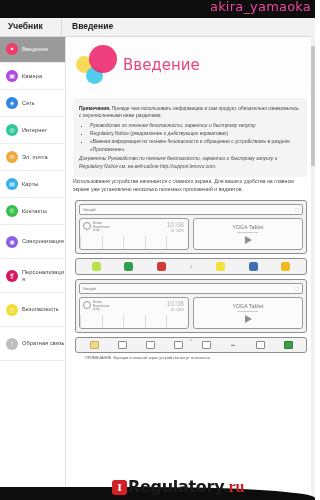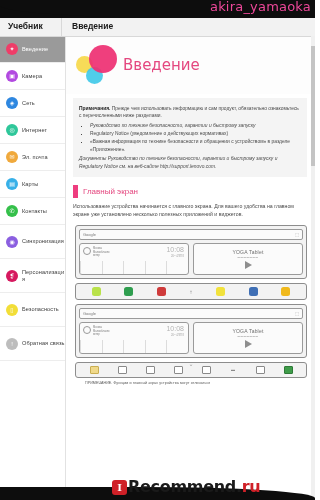--- a/index.html
+++ b/index.html
@@ -165,21 +165,21 @@
     width:15px;height:15px;border-radius:3px;background:#cf2027;
     display:flex;align-items:center;justify-content:center;
     color:#fff;font-size:10px;font-weight:bold;
     font-family:"DejaVu Serif",serif;
   }
   .wm-txt{
     position:absolute;left:128px;bottom:4px;
     font-size:16px;font-weight:bold;color:#1a1a1a;letter-spacing:-.3px;
     font-family:"DejaVu Sans",sans-serif;
   }
-  .wm-ru{color:#cf2027;}
+  .wm-ru{color:#cf2027;font-family:Liberation Serif, serif;}
   .scroll{
     position:absolute;right:0;top:36px;width:4px;height:464px;
     background:#f0f0f0;z-index:30;
   }
   .scroll-thumb{
     position:absolute;right:0;top:10px;width:4px;height:120px;background:#c4c4c4;
   }
 </style>
 </head>
 <body>
@@ -257,24 +257,20 @@
       <b>Примечания.</b><span> Прежде чем использовать информацию и сам продукт, обязательно ознакомьтесь с перечисленными ниже разделами.</span>
     </p>
     <ul>
       <li class="it">Руководство по технике безопасности, гарантии и быстрому запуску</li>
       <li>Regulatory Notice (уведомление о действующих нормативах)</li>
       <li>«Важная информация по технике безопасности и обращении с устройством» в разделе «Приложение».</li>
     </ul>
     <p class="it">Документы Руководство по технике безопасности, гарантии и быстрому запуску и Regulatory Notice см. на веб-сайте http://support.lenovo.com.</p>
   </div>
 
-  <div class="sec-head">
-    <div class="sec-bar"></div>
-    <div class="sec-title">Главный экран</div>
-  </div>
 
   <div class="body-txt">Использование устройства начинается с главного экрана. Для вашего удобства на главном экране уже установлено несколько полезных приложений и виджетов.</div>
 
   <div class="shots">
 
     <div class="device">
       <div class="dsearch">
         <span>Google</span>
         <span>⬚</span>
       </div>
@@ -365,14 +361,14 @@
   </div>
 </div>
 
 <div class="scroll">
   <div class="scroll-thumb"></div>
 </div>
 
 <div class="wm">
   <div class="wm-black"></div>
   <div class="wm-logo">I</div>
-  <div class="wm-txt"><span>Recommend.</span><span class="wm-ru">ru</span></div>
+  <div class="wm-txt"><span>Regulatory.</span><span class="wm-ru">ru</span></div>
 </div>
 
 </body></html>

